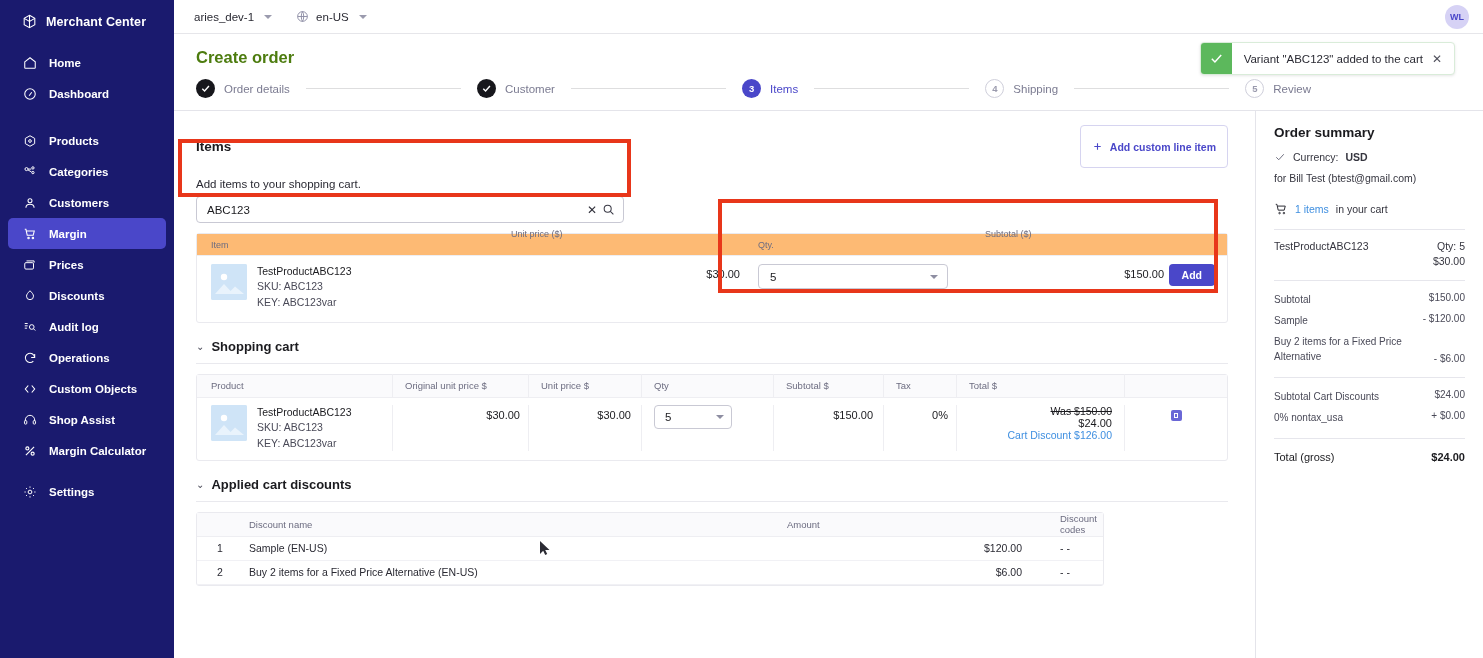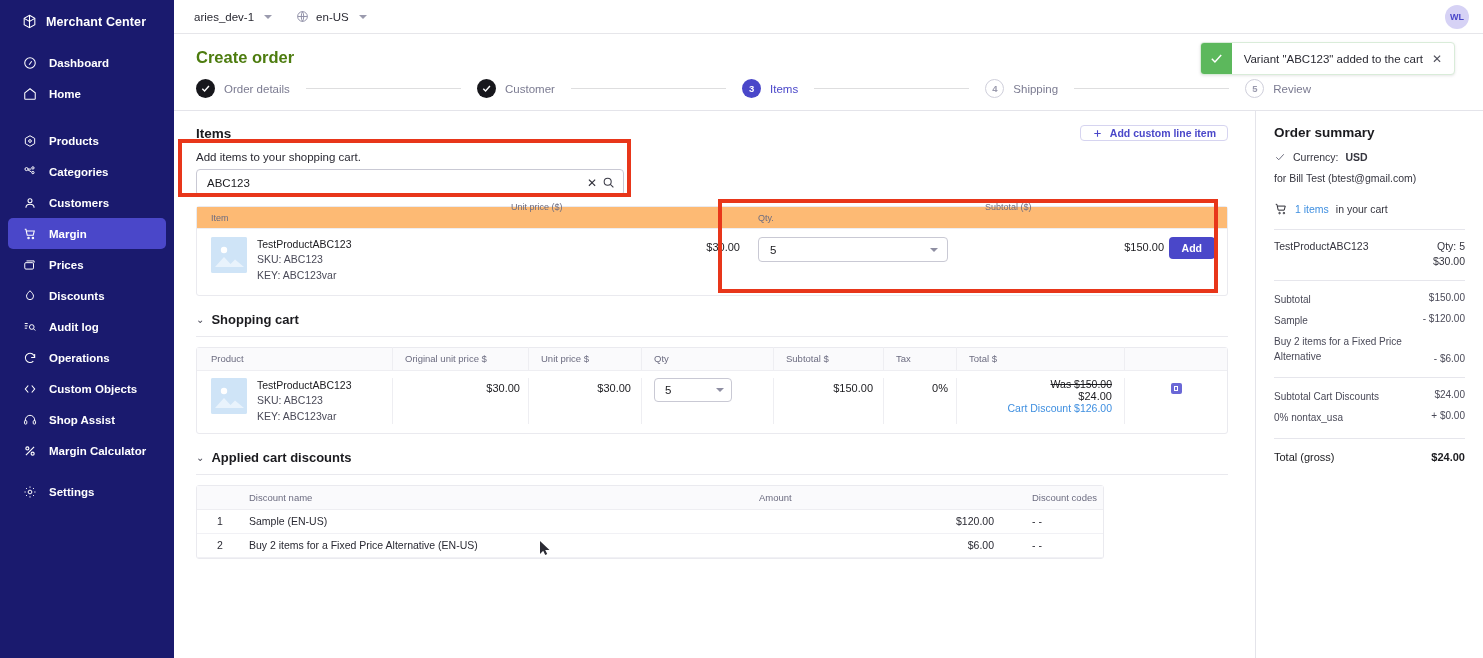--- a/index.html
+++ b/index.html
@@ -89,21 +89,21 @@
   .summary {
     width: 228px; flex: 0 0 228px; border-left: 1px solid #e4e4ea;
     padding: 14px 18px 0 18px;
   }
 
   .sec-head { display: flex; align-items: center; justify-content: space-between; }
   .sec-title { font-size: 13.5px; font-weight: bold; color: #1b1b1f; }
   .btn-outline {
     display: flex; align-items: center; gap: 7px;
     border: 1px solid #d6d4f0; border-radius: 4px; background: #fff;
-    height: 16px; padding: 0 11px; font-size: 10.5px; color: #4a47c9;
+    height: 43px; padding: 0 11px; font-size: 10.5px; color: #4a47c9;
     font-weight: bold; cursor: pointer;
   }
 
   
   .hl { position: absolute; border: 4px solid #e8361a; pointer-events: none; z-index: 9; }
   .hl-search { left: 4px; top: 28px; width: 453px; height: 58px; }
   .hl-qty { left: 544px; top: 88px; width: 500px; height: 94px; }
 
   .field-label { font-size: 11.5px; color: #2a2a33; margin-top: 10px; }
   .search-wrap {
@@ -178,21 +178,21 @@
   }
   .del-ico { width: 11px; height: 11px; background: #6a67d6; border-radius: 2px; display: flex; align-items: center; justify-content: center; cursor: pointer; }
   .del-ico i { display: block; width: 4px; height: 5px; border: 1px solid #fff; }
 
   
   .disc-card { margin-top: 10px; border: 1px solid #eaeaef; border-radius: 3px; width: 908px; background: #fff; }
   .dt-head { display: flex; background: #fafafc; height: 24px; align-items: center; border-bottom: 1px solid #eeeef2; }
   .dt-row { display: flex; height: 24px; align-items: center; border-bottom: 1px solid #f1f1f5; }
   .d-idx  { width: 52px; padding-left: 20px; }
   .d-name { width: 510px; }
-  .d-amt  { width: 235px; text-align: right; }
+  .d-amt  { width: 235px; text-align: right; margin-left: 28px; }
   .d-code { flex: 1; padding-left: 38px; }
   .cell { font-size: 10.5px; color: #2a2a33; }
   .cell-h { font-size: 9.5px; color: #6c6c80; }
 
   
   .sum-title { font-size: 13.5px; font-weight: bold; color: #1b1b1f; }
   .sum-line { display: flex; align-items: center; gap: 7px; margin-top: 11px; font-size: 10.5px; color: #35353f; }
   .sum-sub { margin-top: 9px; font-size: 10.5px; color: #35353f; }
   .sum-cart { display: flex; align-items: center; gap: 7px; margin-top: 18px; font-size: 10.5px; color: #35353f; }
   .sum-rule { height: 1px; background: #e6e6ec; margin: 13px 0 0 0; }
@@ -219,33 +219,33 @@
           </svg>
       </span>
       <span class="brand-name">Merchant Center</span>
     </div>
 
     <nav class="nav">
       <div class="nav-group">
         <div class="nav-item">
           <span class="ico">
             <svg width="14" height="14" viewBox="0 0 24 24" fill="none" stroke="#fff" stroke-width="1.8">
+                <path d="M3 10l9-7 9 7v10a1 1 0 01-1 1H4a1 1 0 01-1-1z"></path>
+              </svg>
+          </span>
+          <span>Home</span>
+        </div>
+        <div class="nav-item">
+          <span class="ico">
+            <svg width="14" height="14" viewBox="0 0 24 24" fill="none" stroke="#fff" stroke-width="1.8">
                 <circle cx="12" cy="12" r="9"></circle>
                 <path d="M15 9l-4.5 6"></path>
               </svg>
           </span>
           <span>Dashboard</span>
-        </div>
-        <div class="nav-item">
-          <span class="ico">
-            <svg width="14" height="14" viewBox="0 0 24 24" fill="none" stroke="#fff" stroke-width="1.8">
-                <path d="M3 10l9-7 9 7v10a1 1 0 01-1 1H4a1 1 0 01-1-1z"></path>
-              </svg>
-          </span>
-          <span>Home</span>
         </div>
       </div>
 
       <div class="nav-gap"></div>
 
       <div class="nav-group">
         <div class="nav-item">
           <span class="ico">
             <svg width="14" height="14" viewBox="0 0 24 24" fill="none" stroke="#fff" stroke-width="1.7">
                 <path d="M12 3l8 4.5v9L12 21l-8-4.5v-9z"></path>

